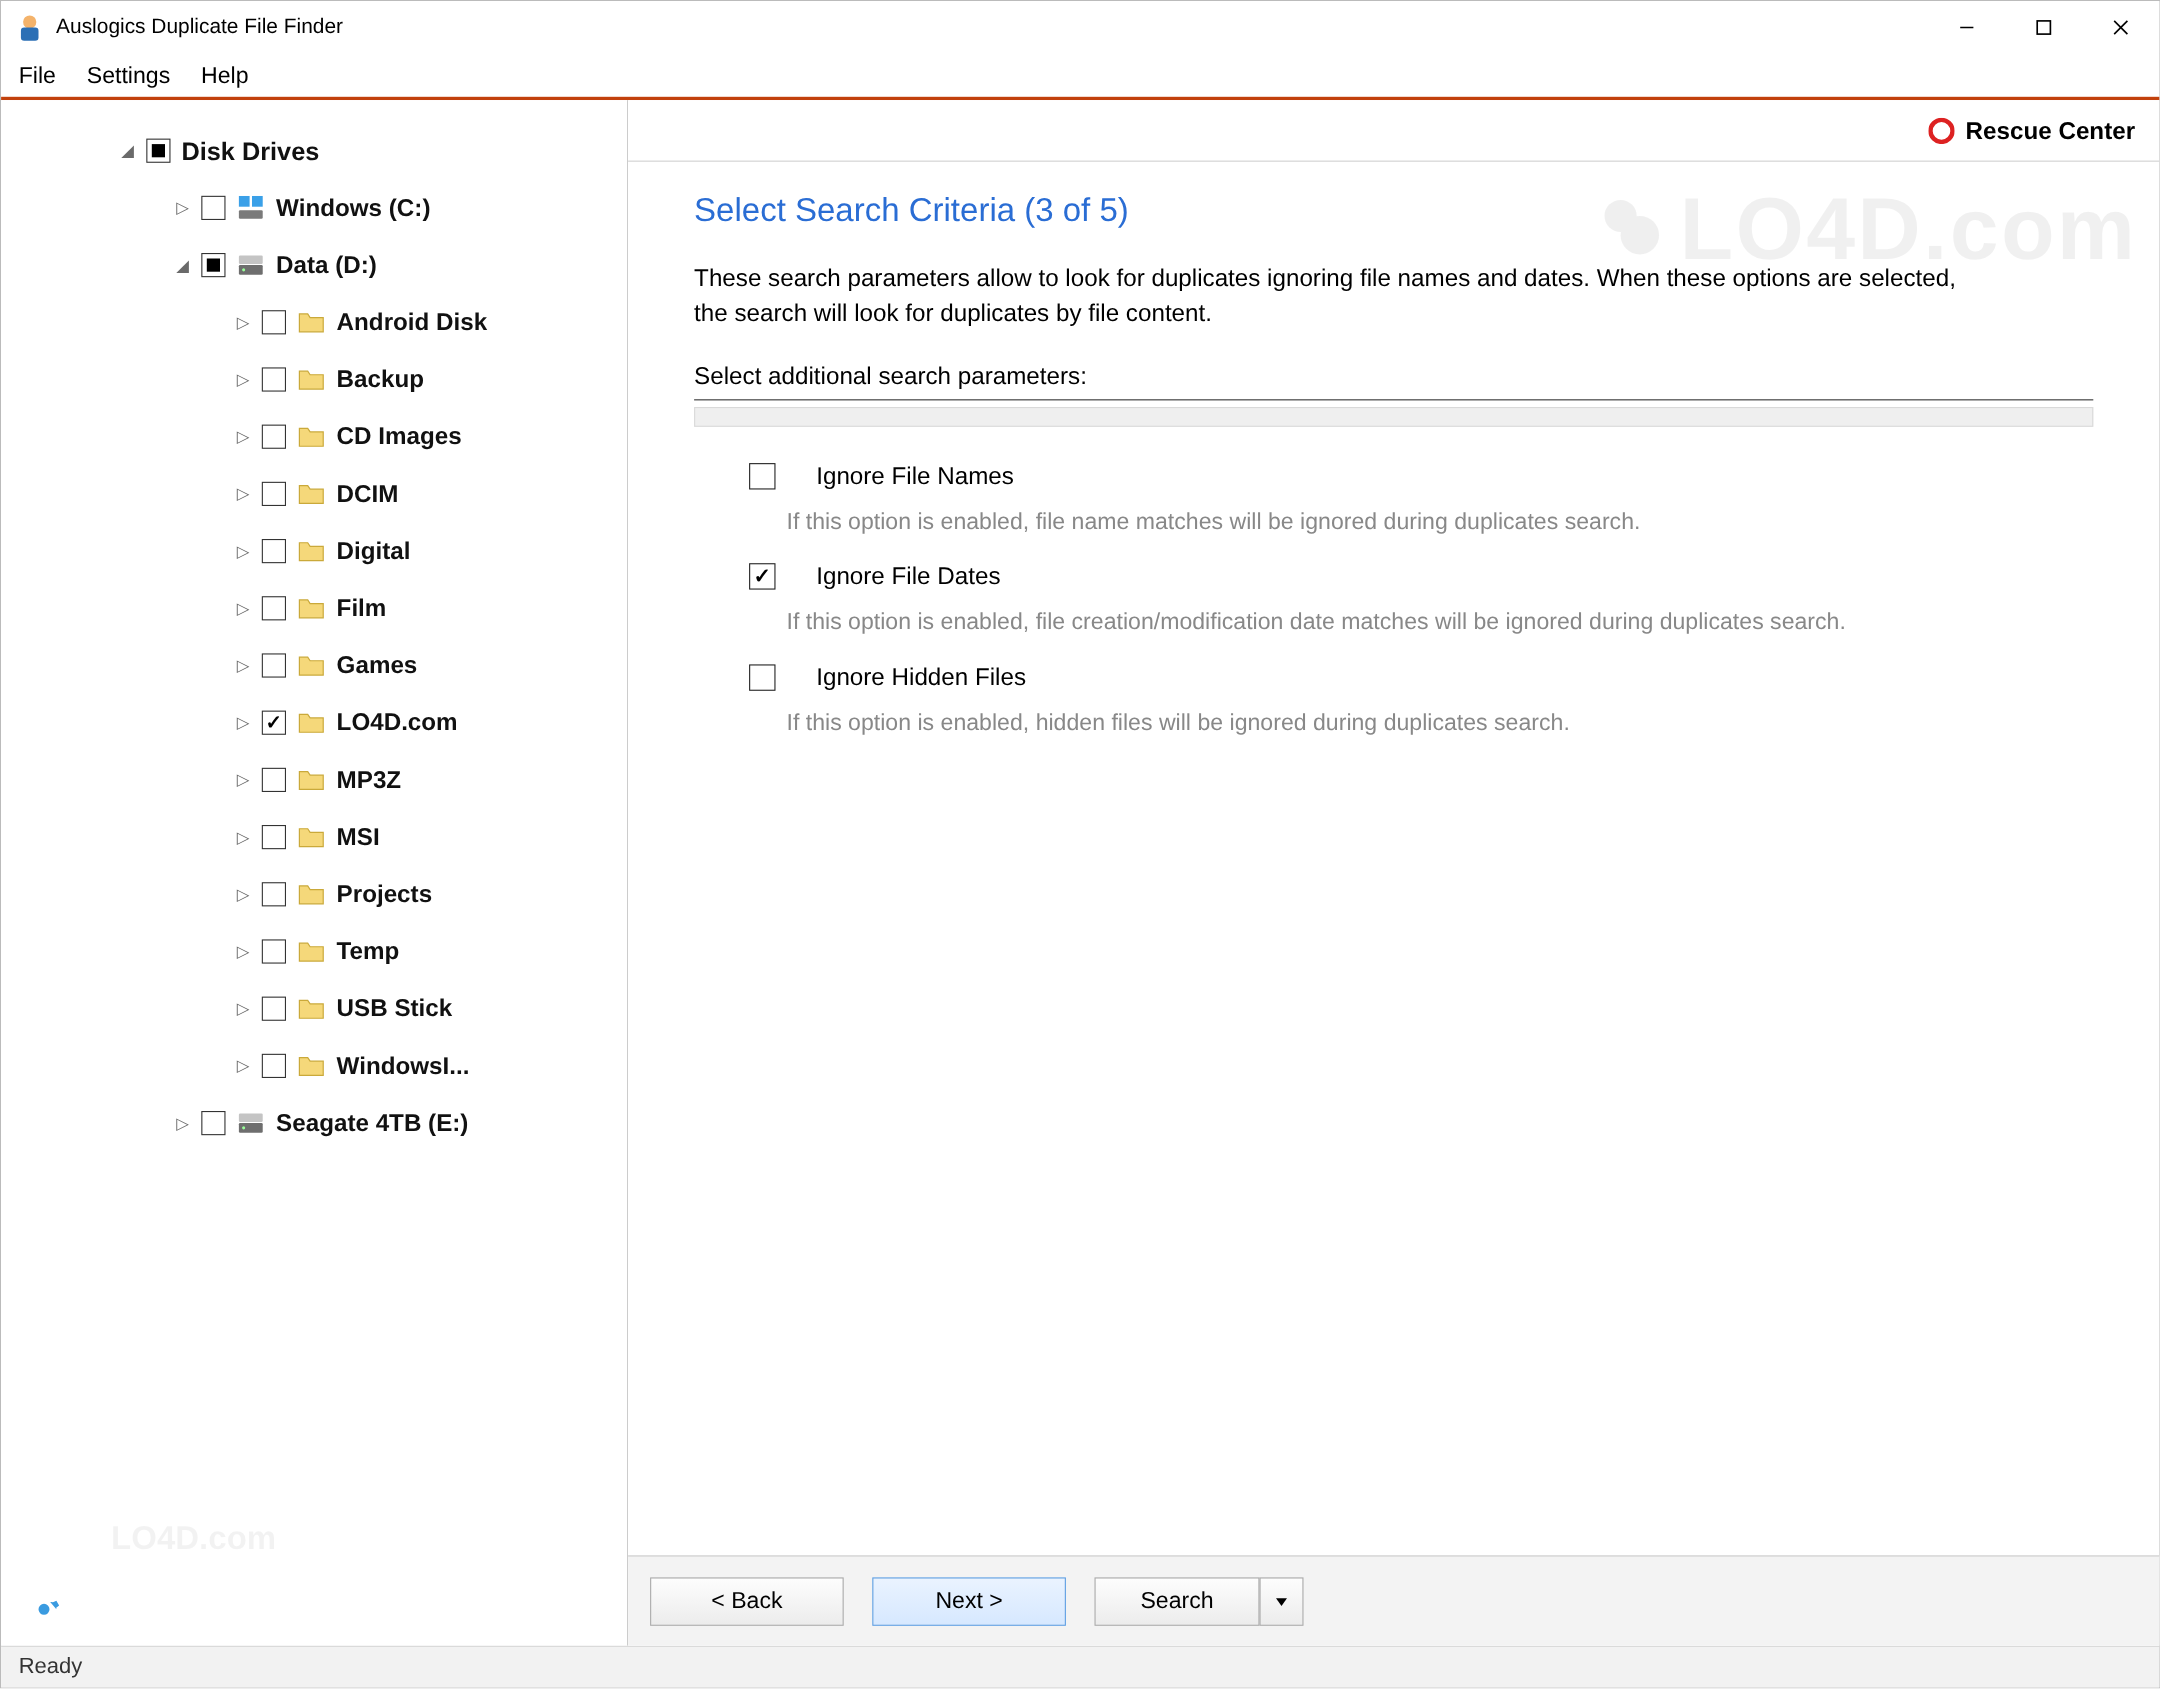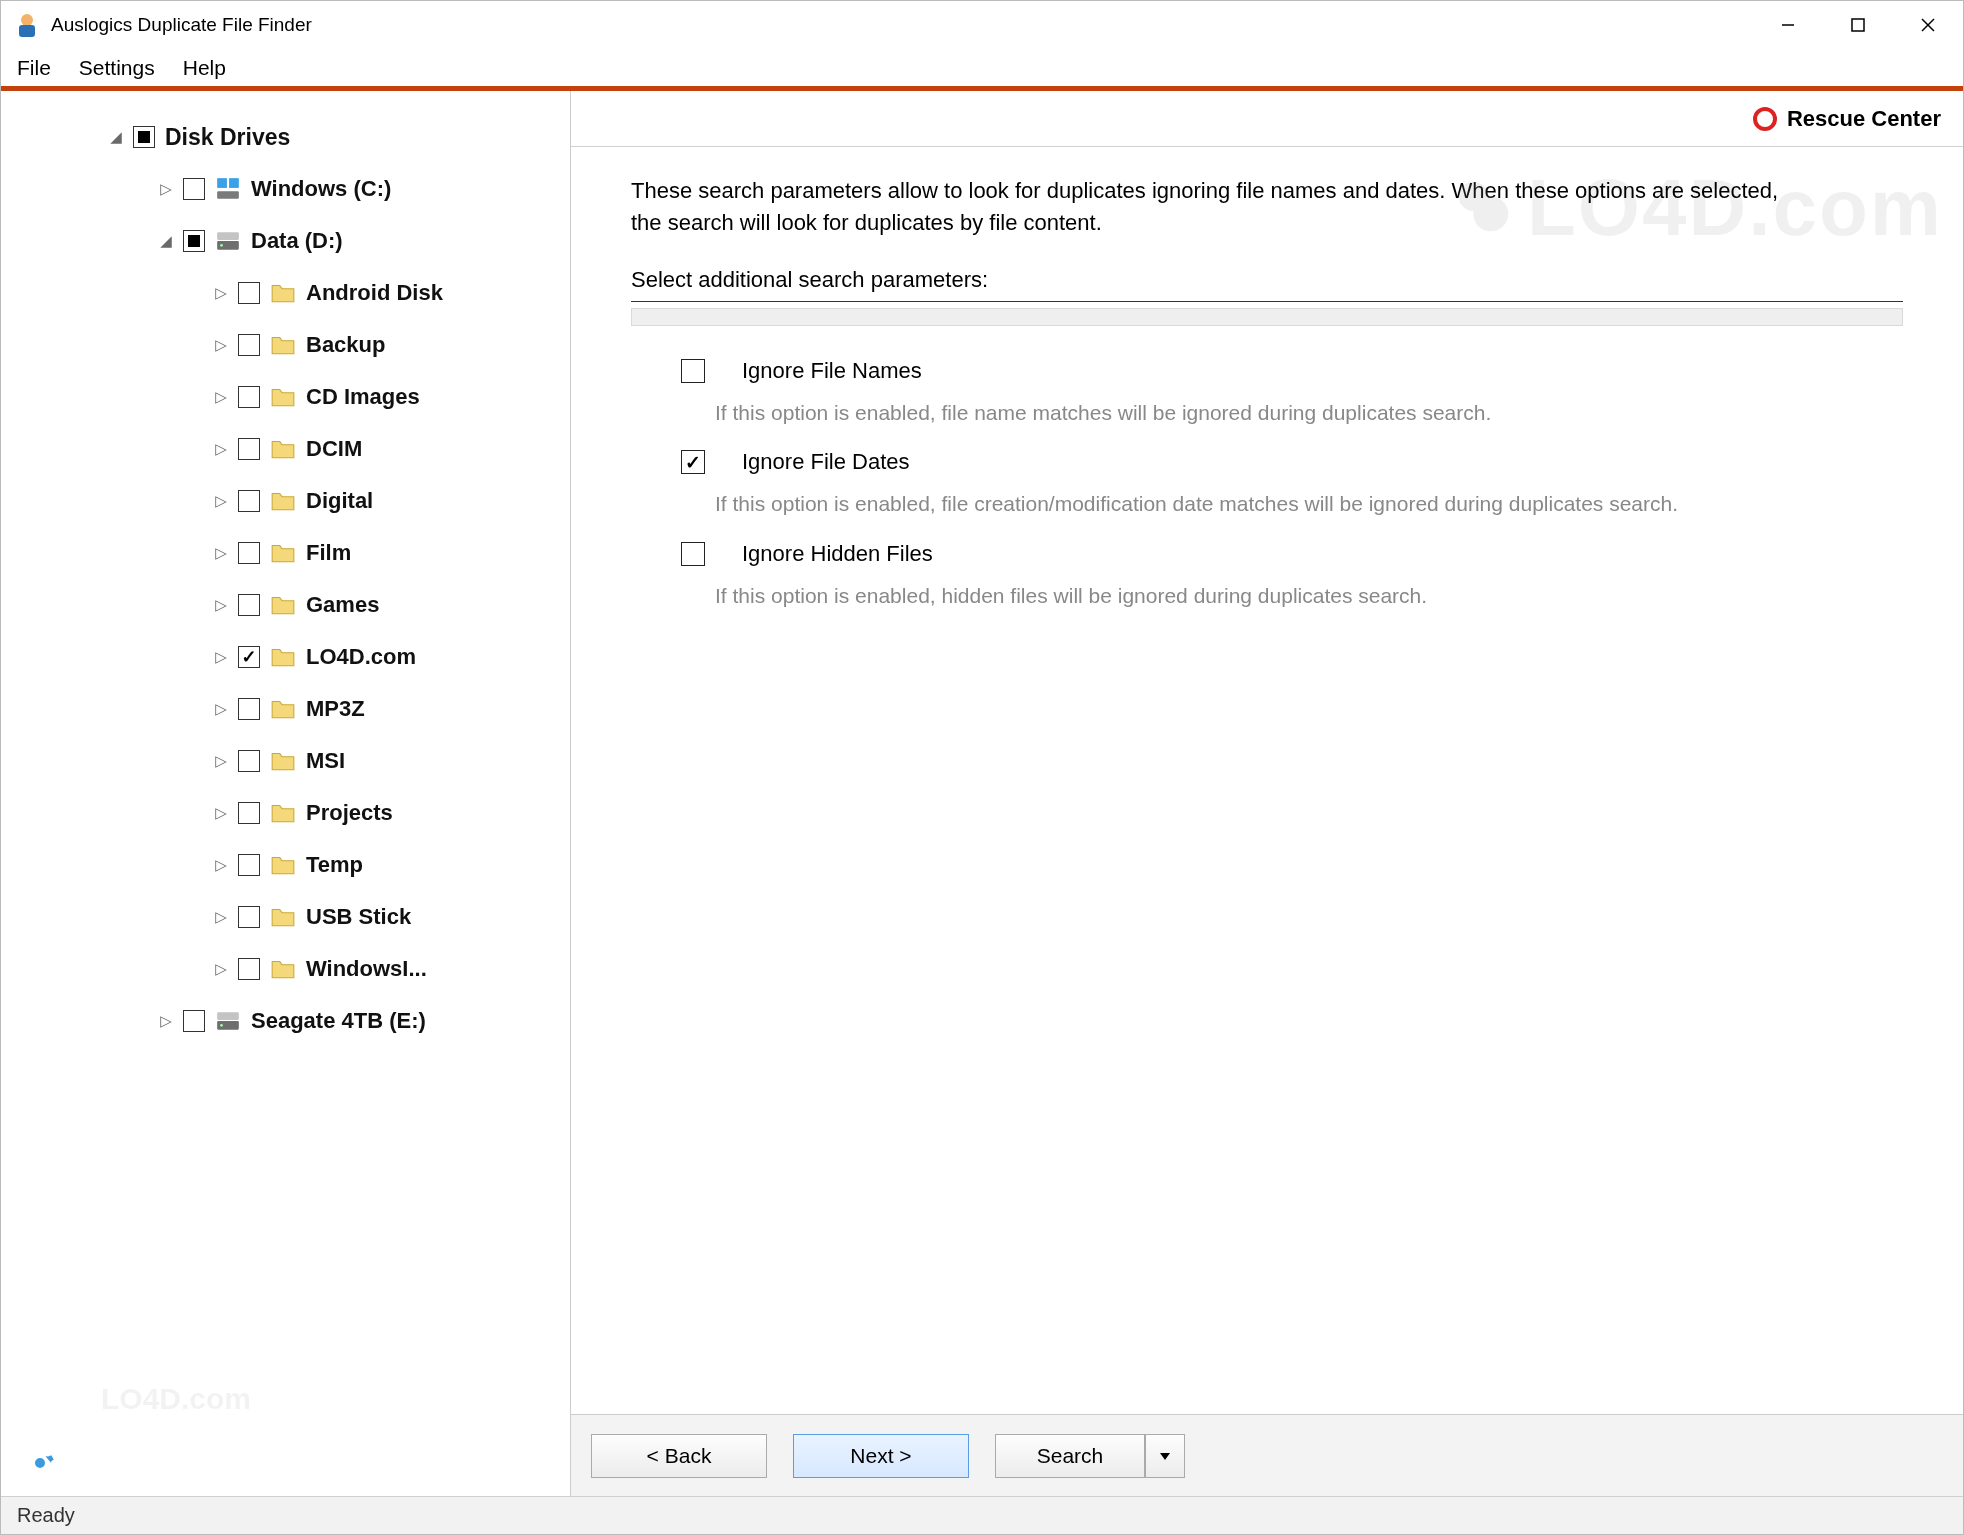--- a/index.html
+++ b/index.html
@@ -4,21 +4,21 @@
 <style>
 * { box-sizing: border-box; margin: 0; padding: 0; }
 html, body { width: 1964px; height: 1535px; font-family: "Segoe UI", Tahoma, sans-serif; font-size: 21px; background: #fff; color: #000; overflow: hidden; }
 .window { width: 100%; height: 100%; display: flex; flex-direction: column; border: 1px solid #bbb; }
 .titlebar { height: 48px; display: flex; align-items: center; padding: 0 0 0 12px; background: #fff; }
 .titlebar .app-icon { width: 28px; height: 28px; margin-right: 10px; }
 .title-text { font-size: 19px; color: #000; flex: 0 0 auto; }
 .titlebar .spacer { flex: 1; }
 .win-controls { display: flex; height: 100%; }
 .win-btn { width: 70px; display: flex; align-items: center; justify-content: center; font-size: 20px; cursor: pointer; }
-.menubar { height: 42px; display: flex; align-items: center; gap: 28px; padding: 0 16px; background: #fff; border-bottom: 5px solid #c2410c; font-size: 21px; }
+.menubar { height: 42px; display: flex; align-items: center; gap: 28px; padding: 0 16px; background: #fff; border-bottom: 3px solid #c2410c; font-size: 21px; }
 .menubar .menu-item { cursor: pointer; }
 .body { flex: 1; display: flex; min-height: 0; }
 .sidebar { width: 570px; background: #fff; border-right: 1px solid #ccc; display: flex; flex-direction: column; position: relative; }
 .tree { flex: 1; padding: 20px 4px 4px 16px; overflow: auto; }
 .tree-node { display: flex; align-items: center; height: 52px; font-size: 22px; }
 .tree-indent { display: inline-block; }
 .expander { width: 18px; font-size: 15px; color: #6a6a6a; cursor: pointer; text-align: center; user-select: none;}
 .cb { width: 22px; height: 22px; border: 1.5px solid #333; margin: 0 10px 0 8px; display: inline-flex; align-items: center; justify-content: center; cursor: pointer; background: #fff; }
 .cb.checked::after { content: "✓"; font-size: 18px; font-weight: bold; line-height: 1; }
 .cb.mixed::after { content: ""; display: block; width: 12px; height: 12px; background: #000; }
@@ -315,20 +315,21 @@
       </div>
 
       <div class="content">
         <div class="watermark">
           <svg class="wm-ico" viewBox="0 0 24 24">
               <circle cx="9" cy="8" r="5" fill="#999"></circle>
               <circle cx="15" cy="14" r="6" fill="#999"></circle>
             </svg>
           LO4D.com
         </div>
+        <h1 class="page-title">Select Search Criteria (3 of 5)</h1>
         <p class="description">These search parameters allow to look for duplicates ignoring file names and dates. When these options are selected, the search will look for duplicates by file content.</p>
         <div class="sub-label">Select additional search parameters:</div>
         <div class="hr1"></div>
         <div class="hr2"></div>
         <div id="options">
             <div class="option">
               <div class="option-head">
                 <span class="opt-cb"></span>
                 <span>Ignore File Names</span>
               </div>

